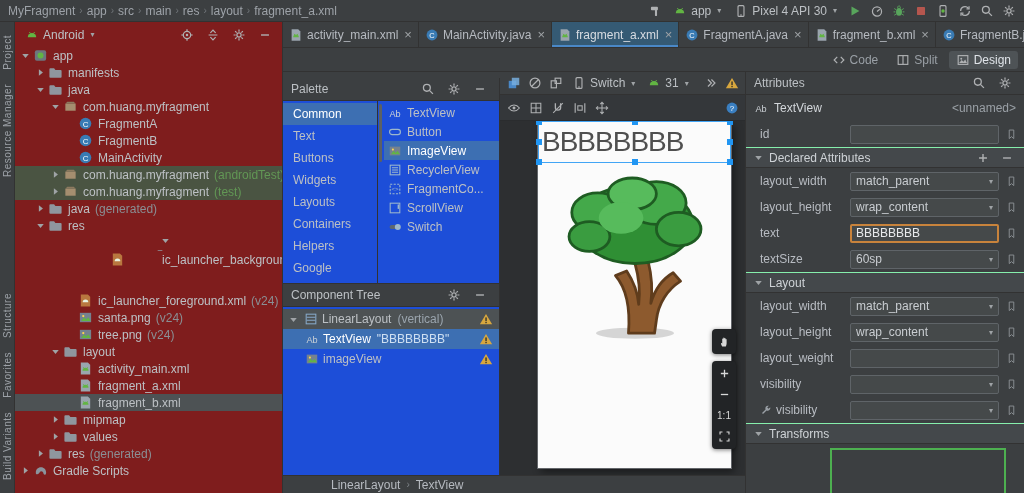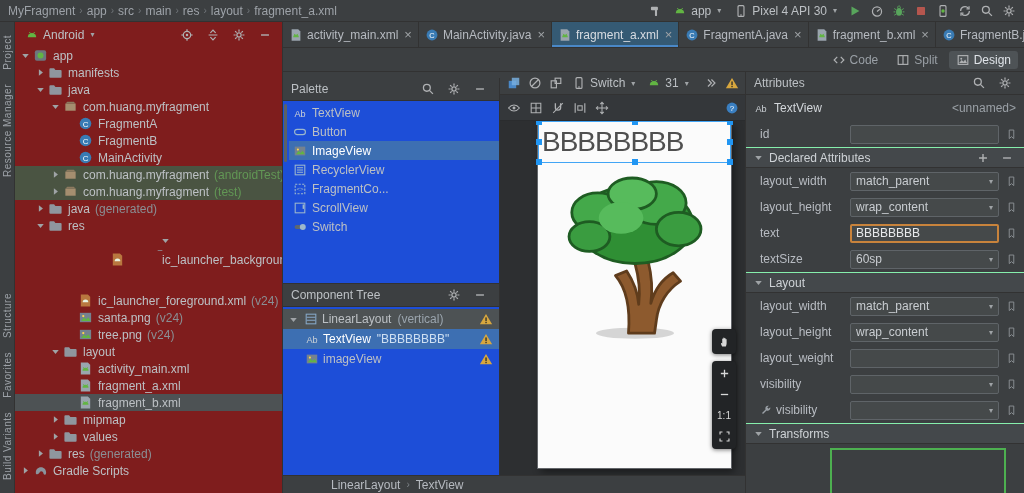--- a/index.html
+++ b/index.html
@@ -743,20 +743,30 @@
                       <div class="tbtn">
                         <span class="icon">
                           <svg viewBox="0 0 16 16">
                             <path d="M3.5 8h9" stroke="#afb1b3" stroke-width="1.6"></path>
                           </svg>
                         </span>
                       </div>
                     </span>
                 </div>
                 <div class="palette-body">
+                  <div class="pal-cats" id="pal-cats">
+                      <div class="pal-cat active">Common</div>
+                      <div class="pal-cat">Text</div>
+                      <div class="pal-cat">Buttons</div>
+                      <div class="pal-cat">Widgets</div>
+                      <div class="pal-cat">Layouts</div>
+                      <div class="pal-cat">Containers</div>
+                      <div class="pal-cat">Helpers</div>
+                      <div class="pal-cat">Google</div>
+                    </div>
                   <div class="pal-items" id="pal-items">
                       <div class="pal-scroll"></div>
                       <div class="pal-item">
                         <span class="icon">
                           <svg viewBox="0 0 16 16">
                             <text x="8" y="12" text-anchor="middle" font-size="10.5" fill="#cdd2d7">Ab</text>
                           </svg>
                         </span>
                         <span>TextView</span>
                       </div>

